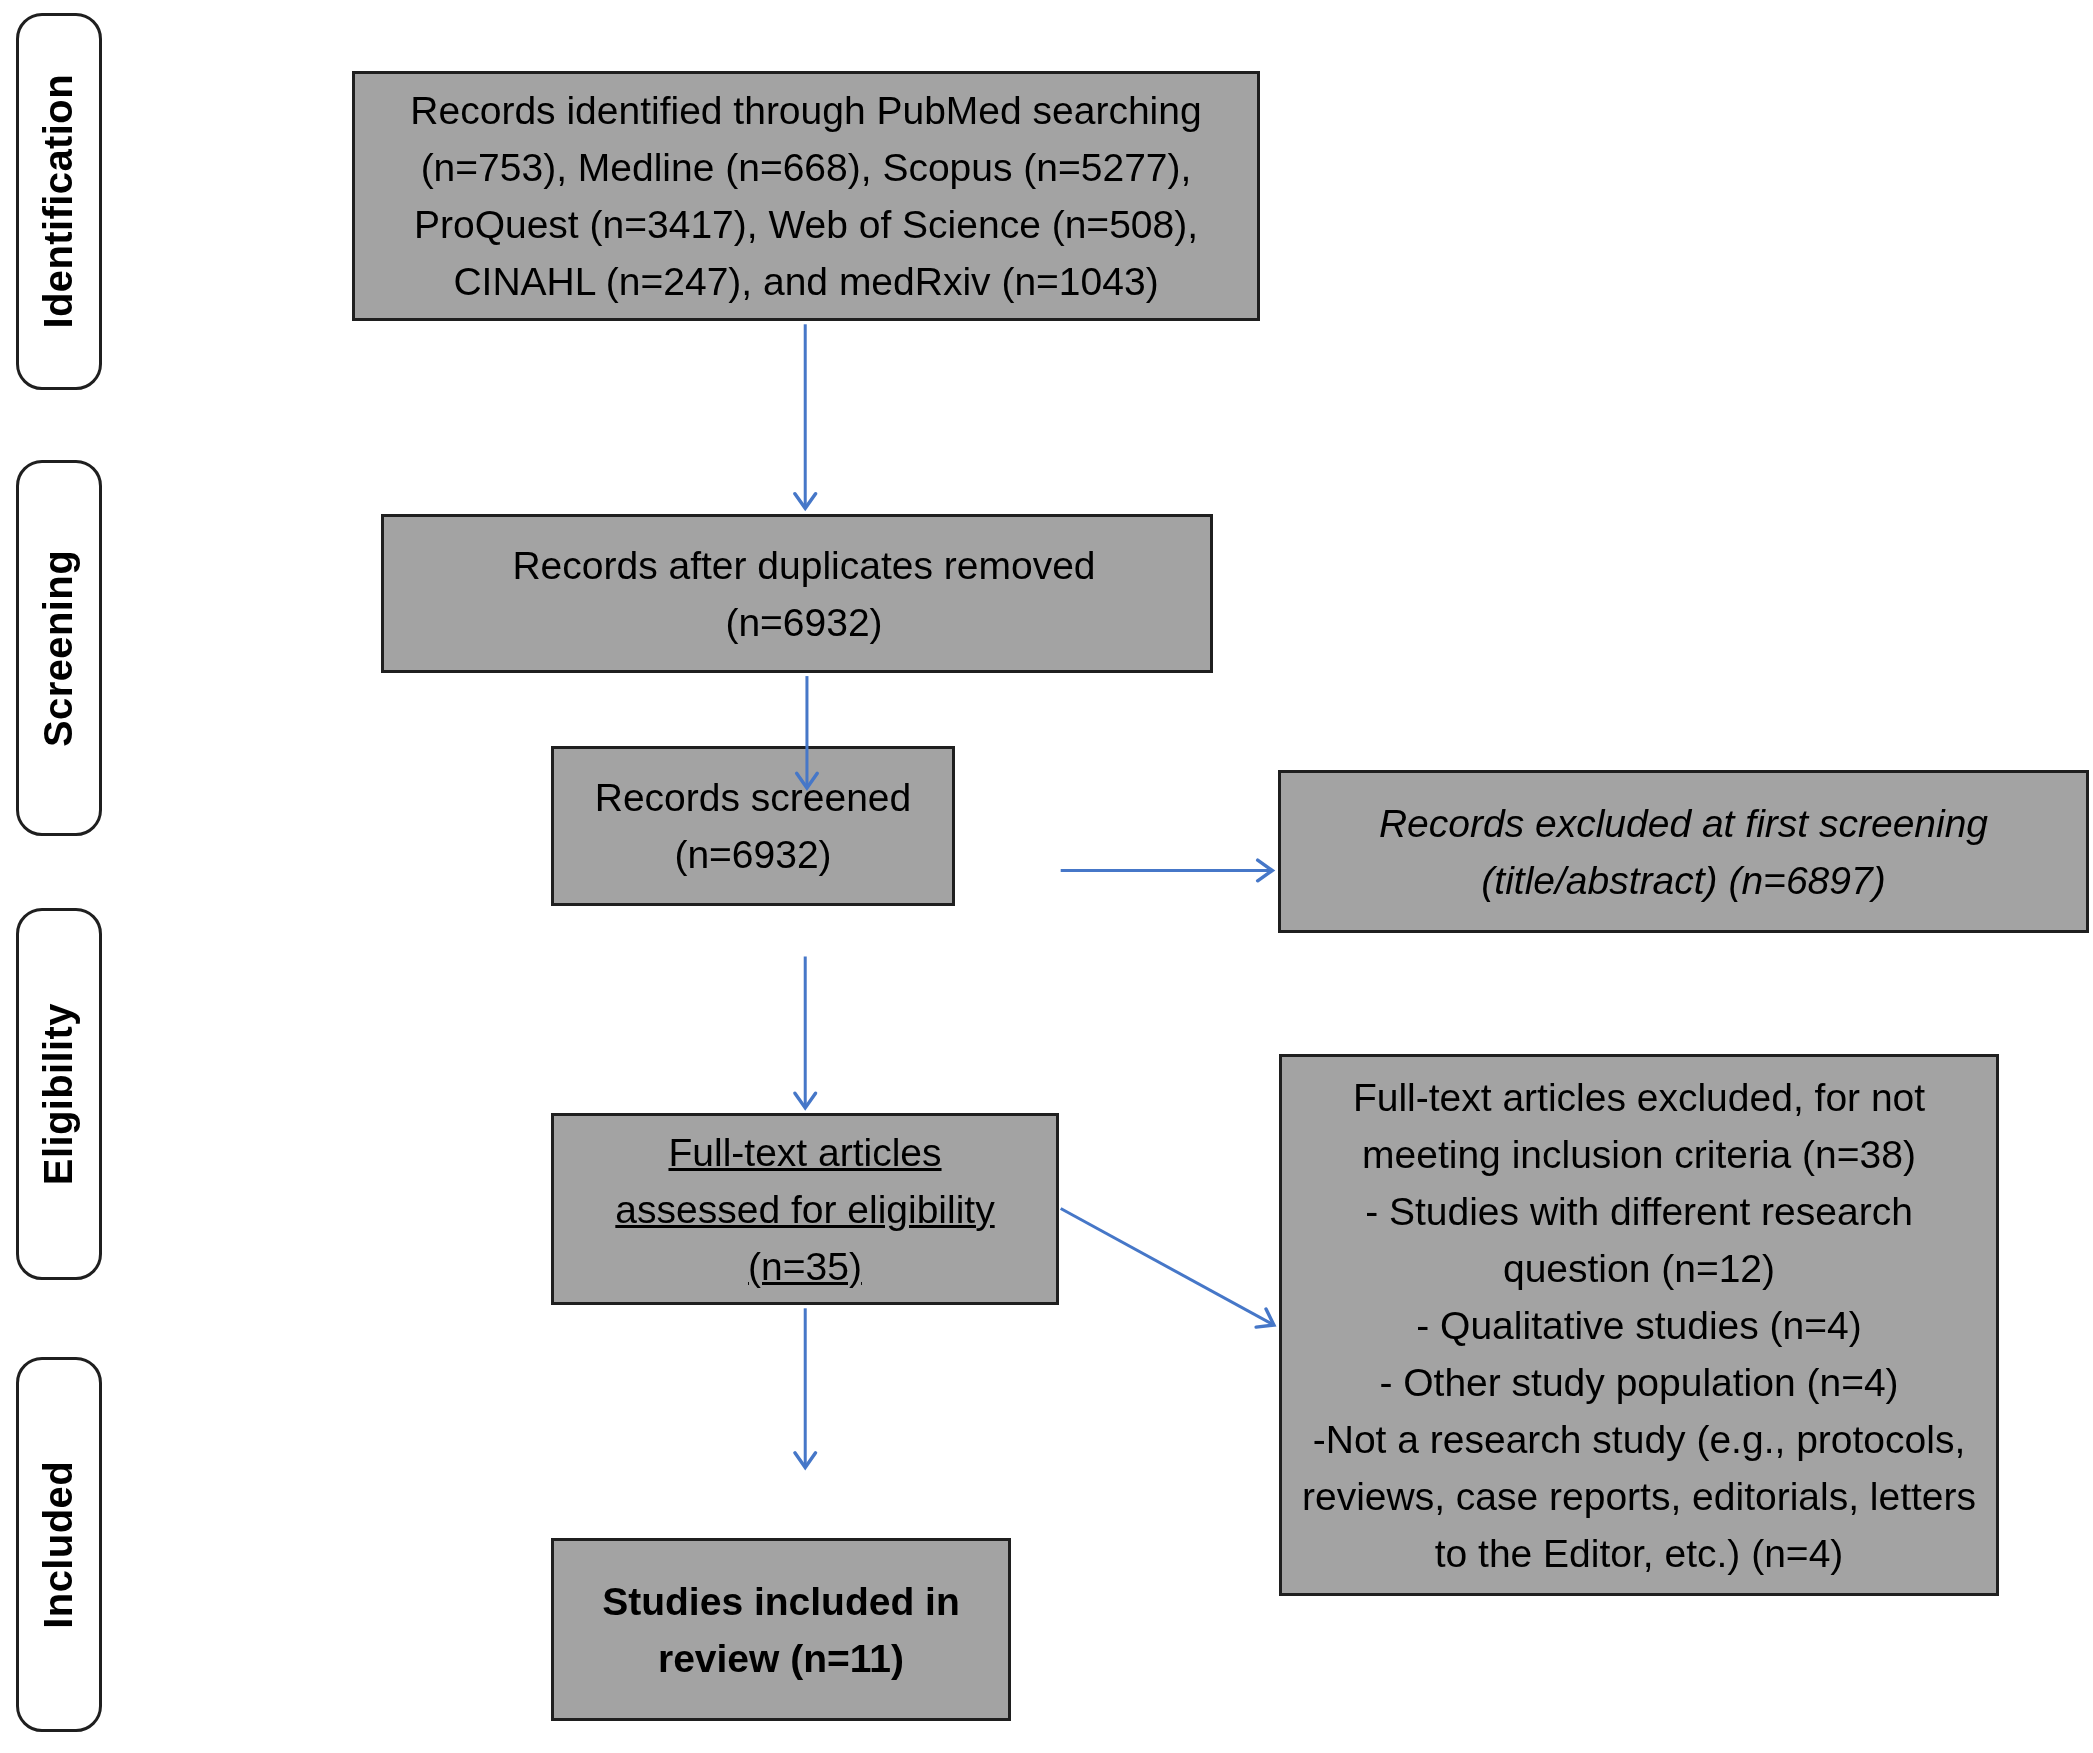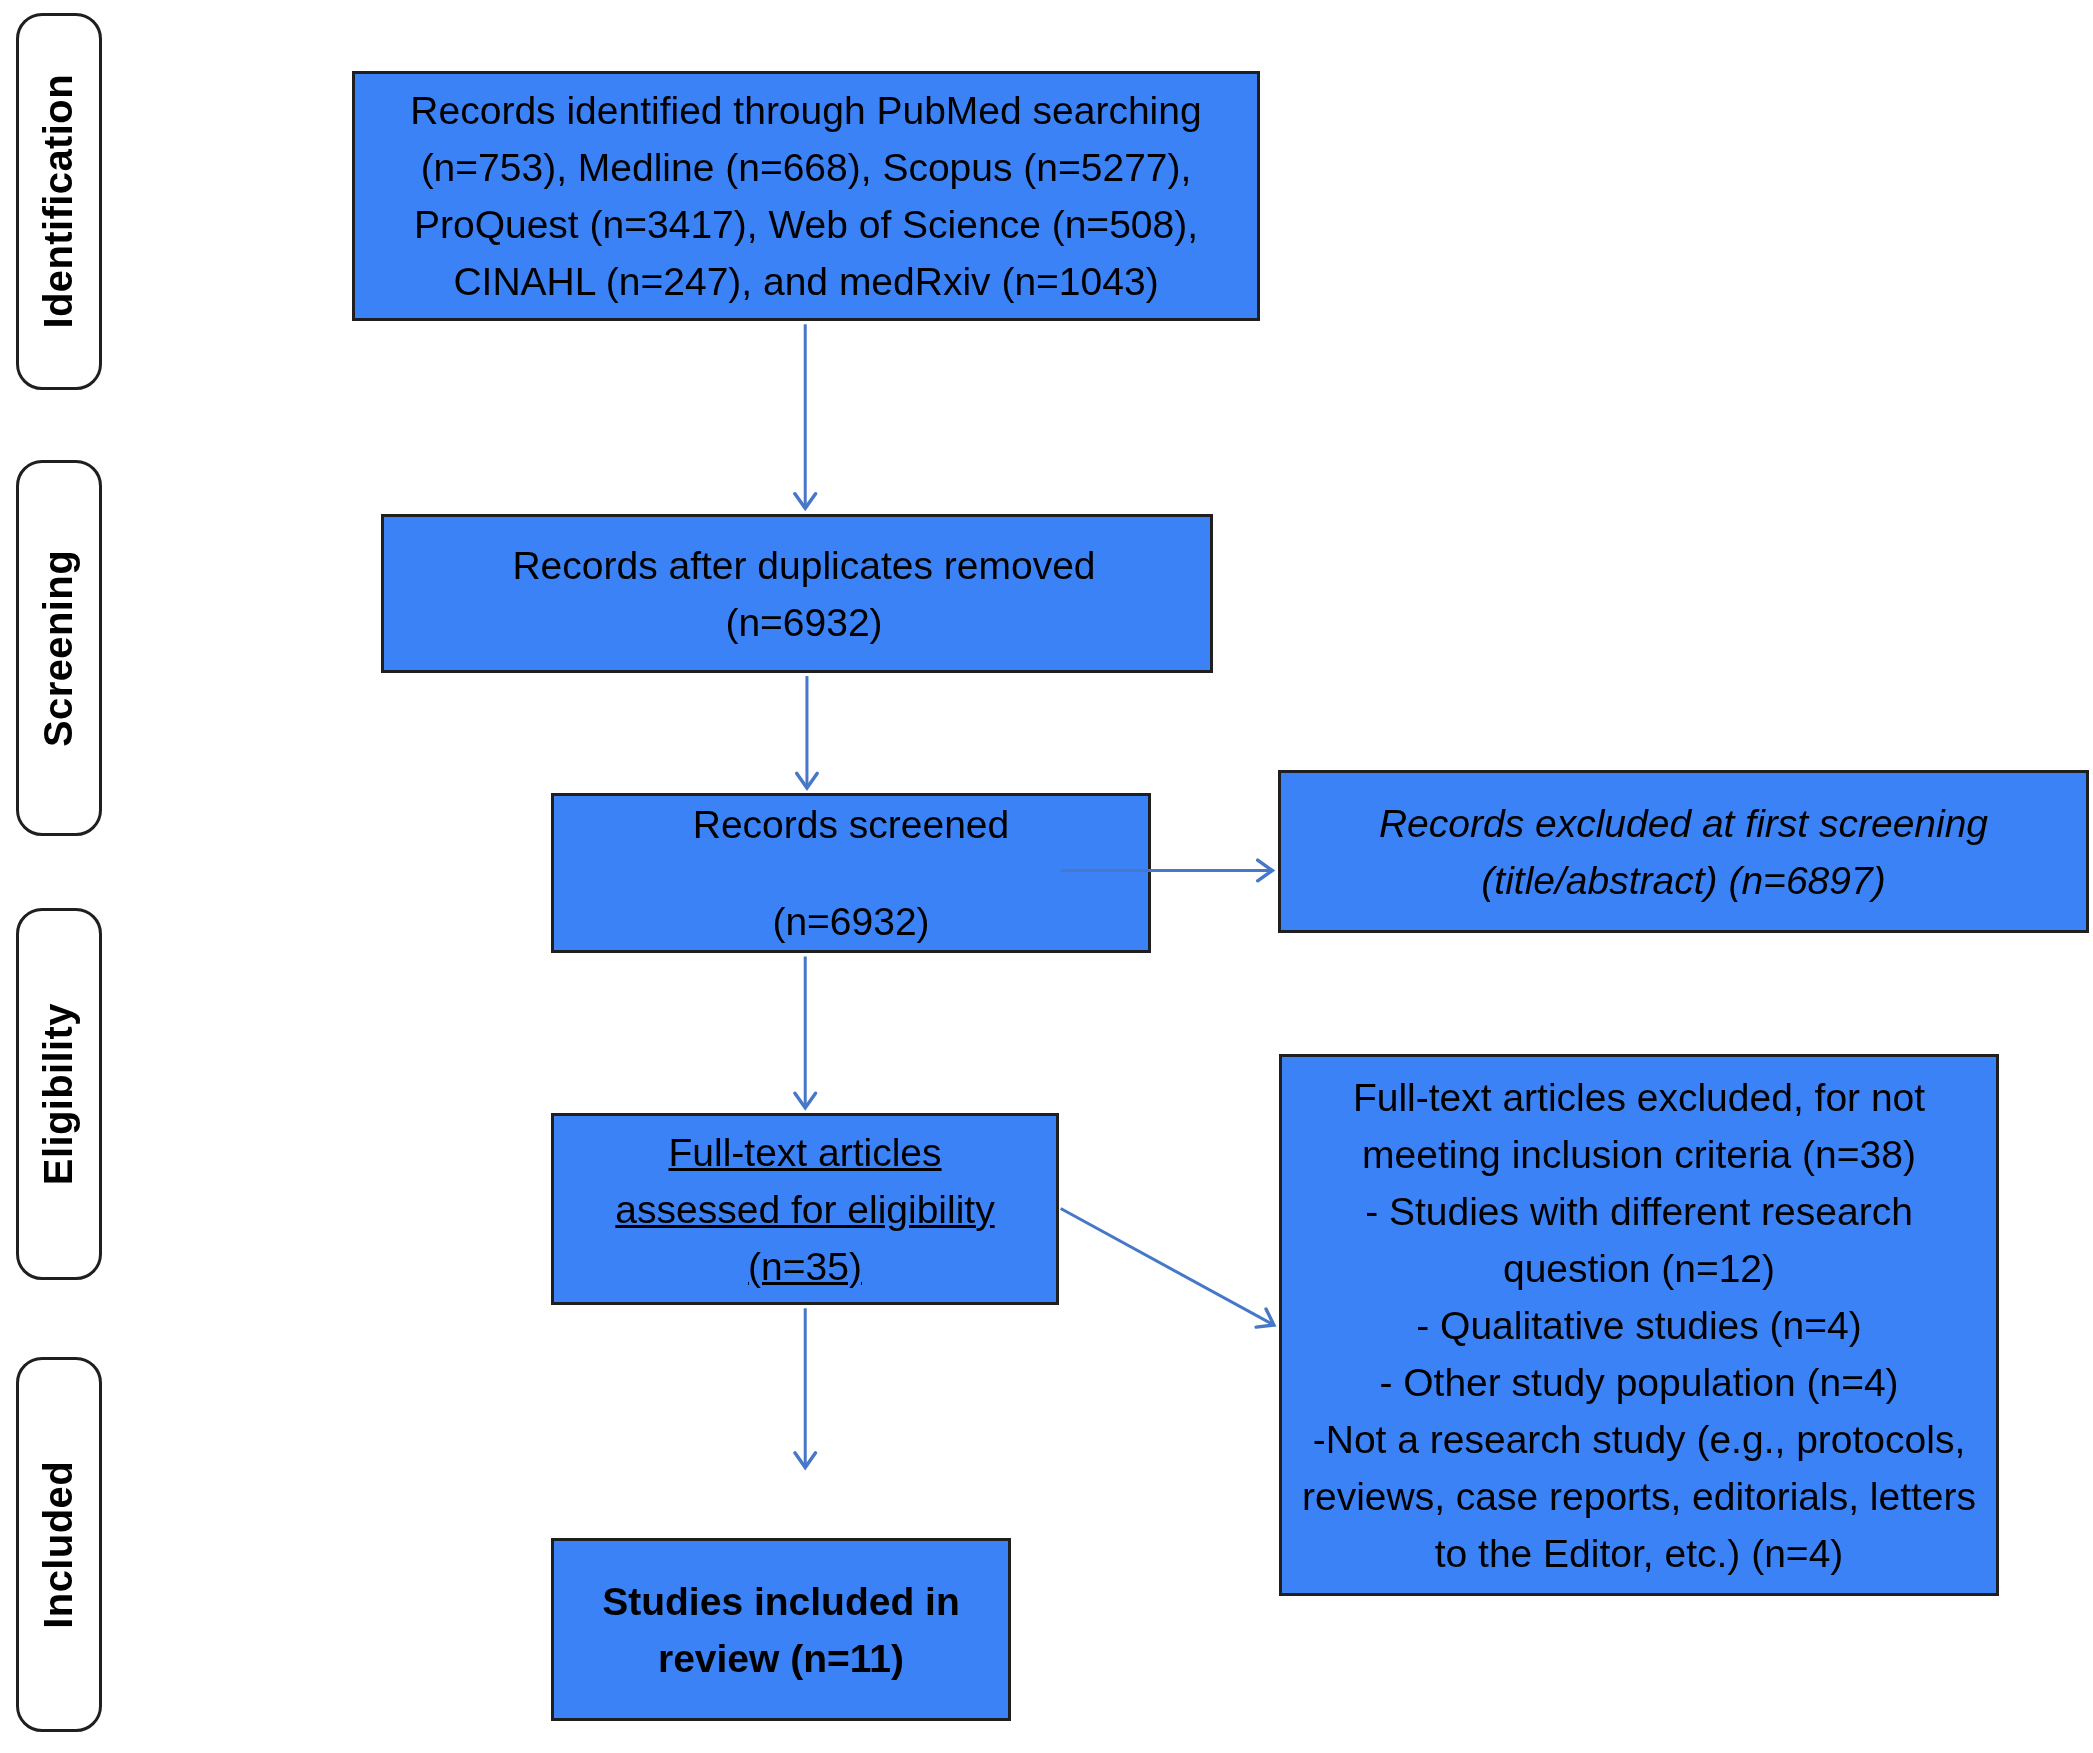--- a/index.html
+++ b/index.html
@@ -14,21 +14,21 @@
     background: #ffffff;
     font-family: "Liberation Sans", sans-serif;
     color: #000000;
     overflow: hidden;
   }
   
   .box {
     position: absolute;
     box-sizing: border-box;
     border: 3.4px solid #1f1f1f;
-    background: #3b82f6;
+    background: #a3a3a3;
     display: flex;
     flex-direction: column;
     justify-content: center;
     align-items: center;
     text-align: center;
     font-size: 39px;
     line-height: 57px;
   }
   .box .line {
     white-space: nowrap;
@@ -87,21 +87,21 @@
     <div class="line">(n=753), Medline (n=668), Scopus (n=5277),</div>
     <div class="line">ProQuest (n=3417), Web of Science (n=508),</div>
     <div class="line">CINAHL (n=247), and medRxiv (n=1043)</div>
   </div>
 
   <div class="box" style="left:381px; top:514px; width:832px; height:159px;padding-left:14px;">
     <div class="line">Records after duplicates removed</div>
     <div class="line">(n=6932)</div>
   </div>
 
-  <div class="box" style="left:551px; top:793px; width:600px; height:160px;justify-content:space-between;">
+  <div class="box" style="left:551px; top:746px; width:404px; height:160px;">
     <div class="line">Records screened</div>
     <div class="line">(n=6932)</div>
   </div>
 
   <div class="box" style="left:1278px; top:770px; width:811px; height:163px;font-style:italic;">
     <div class="line">Records excluded at first screening</div>
     <div class="line">(title/abstract) (n=6897)</div>
   </div>
 
   <div class="box" style="left:551px; top:1113px; width:508px; height:192px;text-decoration:underline;">

